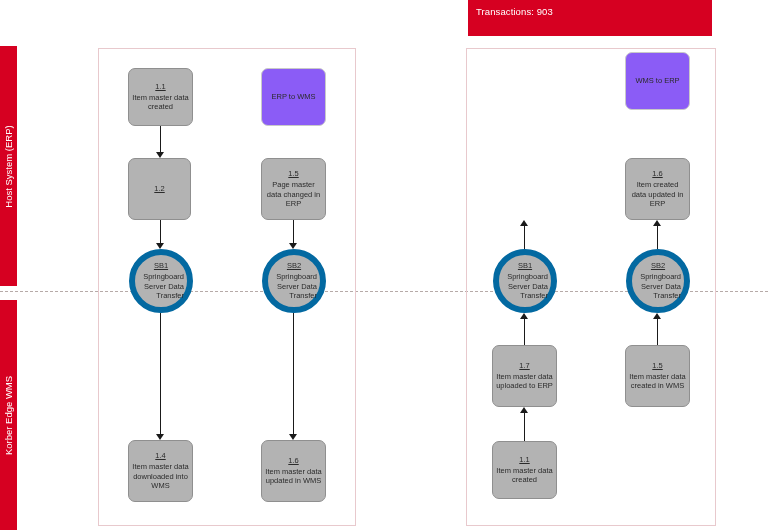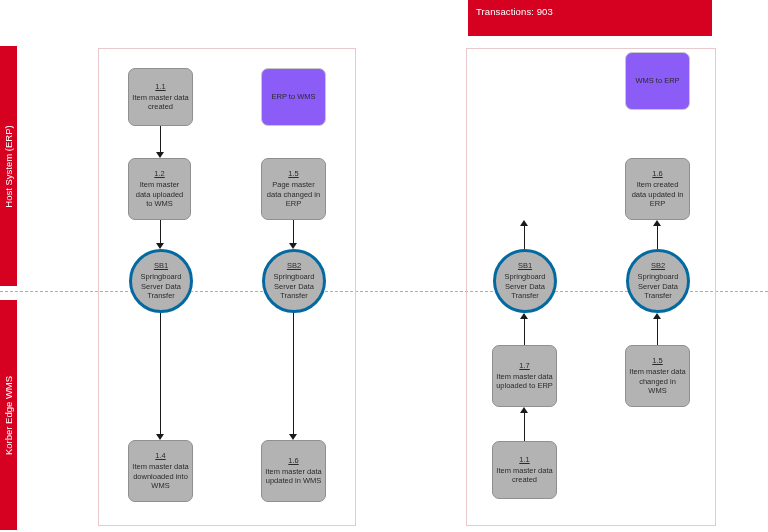--- a/index.html
+++ b/index.html
@@ -82,22 +82,23 @@
     border:1px solid #8f8f8f;
     border-radius:7px;
   }
   .node-plain{
     background:#8b5cf6;
     border:1px solid #c9c9c9;
     border-radius:7px;
   }
   .node-circle{
     background:#b3b3b3;
-    border:3px solid #0369a1;
+    border:6px solid #0369a1;
     border-radius:50%;
+    text-align:right;
   }
   .node-id{
     text-decoration:underline;
     display:block;
     margin-bottom:1px;
   }
   .node-text{display:block;}
 
   
   .conn{position:absolute;}
@@ -142,21 +143,20 @@
     <span class="node-text">Item master data created</span>
   </div>
 
   <div class="conn">
     <div class="conn-line" style="left:160px;top:126px;height:28px;"></div>
     <div class="arrow-down" style="left:156px;top:152px;"></div>
   </div>
 
   <div class="node node-rect" style="left:128px;top:158px;width:63px;height:62px;">
     <span class="node-id">1.2</span>
-    <span class="node-text">Item master data uploaded to WMS</span>
   </div>
 
   <div class="conn">
     <div class="conn-line" style="left:160px;top:220px;height:26px;"></div>
     <div class="arrow-down" style="left:156px;top:243px;"></div>
   </div>
 
   <div class="node node-circle" style="left:129px;top:249px;width:64px;height:64px;">
     <span class="node-id">SB1</span>
     <span class="node-text">Springboard Server Data Transfer</span>
@@ -251,16 +251,16 @@
     <span class="node-text">Springboard Server Data Transfer</span>
   </div>
 
   <div class="conn">
     <div class="conn-line" style="left:657px;top:319px;height:27px;"></div>
     <div class="arrow-up" style="left:653px;top:313px;"></div>
   </div>
 
   <div class="node node-rect" style="left:625px;top:345px;width:65px;height:62px;">
     <span class="node-id">1.5</span>
-    <span class="node-text">Item master data changed in WMS</span>
+    <span class="node-text">Item master data created in WMS</span>
   </div>
 
 </div>
 
 </body></html>

